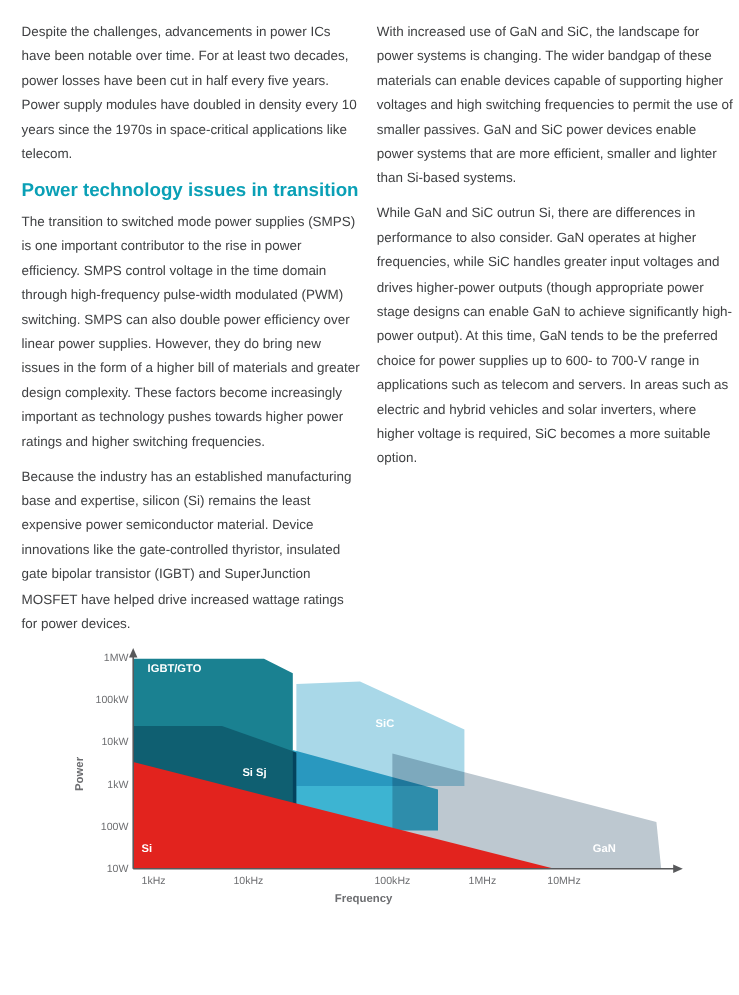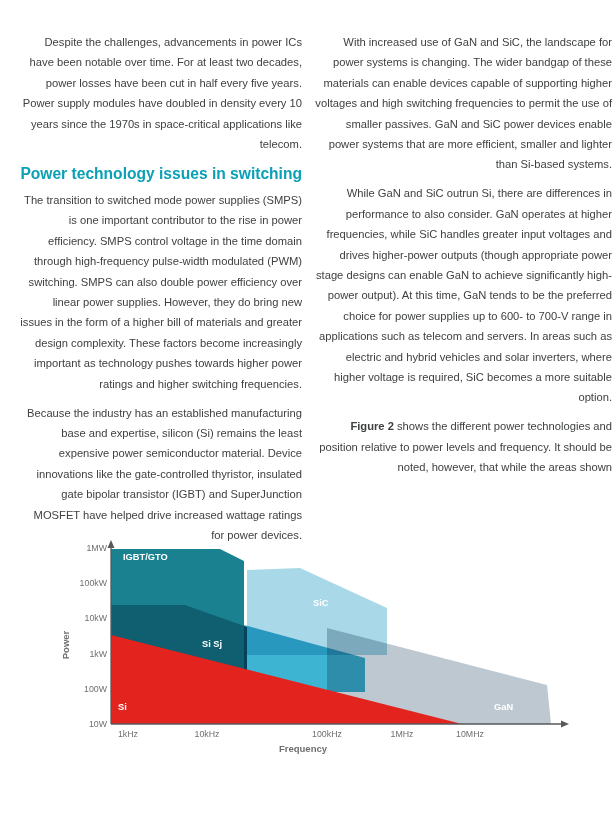--- a/index.html
+++ b/index.html
@@ -1,21 +1,21 @@
 <!DOCTYPE html>
 <html><head>
 <meta charset="utf-8">
 <style>
   html,body{margin:0;padding:0;}
   body{
     width:616px;height:829px;position:relative;background:#ffffff;
     font-family:"Liberation Sans","DejaVu Sans",sans-serif;
     color:#3f4042;overflow:hidden;
   }
-  .col{position:absolute;top:32px;font-size:11.2px;line-height:20.4px;text-align:right;}
+  .col{position:absolute;top:17px;font-size:11.2px;line-height:20.4px;}
   .col-left{left:18px;width:284px;}
   .col-right{left:314px;width:298px;}
   .col p{margin:0 0 8.5px 0;}
   h2.section{
     color:#0aa0b6;font-size:15.6px;line-height:18.5px;font-weight:bold;
     margin:11px 0 6px 0;
   }
   .bold{font-weight:bold;}
   .figure-wrap{position:absolute;left:60px;top:540px;width:520px;height:218px;}
   .caption{position:absolute;left:18px;top:840px;font-size:7.9px;font-style:italic;color:#2e2e30;}
@@ -31,29 +31,28 @@
   .axis-arrow{fill:#58595b;}
   .ticklab{font-size:8.8px;fill:#6d6e71;}
   .axlab{font-size:9.5px;fill:#6d6e71;font-weight:bold;}
   .rglab{font-size:9.3px;fill:#ffffff;font-weight:bold;}
 </style>
 </head>
 <body>
 
 <div class="col col-left">
   <p>Despite the challenges, advancements in power ICs have been notable over time.  For at least two decades, power losses have been cut in half every five years. Power supply modules have doubled in density every 10 years since the 1970s in space-critical applications like telecom.</p>
-  <h2 class="section">Power technology issues in switching</h2>
+  <h2 class="section">Power technology issues in transition</h2>
   <p>The transition to switched mode power supplies (SMPS) is one important contributor to the rise in power efficiency. SMPS control voltage in the time domain through high-frequency pulse-width modulated (PWM) switching. SMPS can also double power efficiency over linear power supplies. However, they do bring new issues in the form of a higher bill of materials and greater design complexity. These factors become increasingly important as technology pushes towards higher power ratings and higher switching frequencies.</p>
   <p>Because the industry has an established manufacturing base and expertise, silicon (Si) remains the least expensive power semiconductor material. Device innovations like the gate-controlled thyristor, insulated gate bipolar transistor (IGBT) and SuperJunction MOSFET have helped drive increased wattage ratings for power devices.</p>
 </div>
 
 <div class="col col-right">
   <p>With increased use of GaN and SiC, the landscape for power systems is changing. The wider bandgap of these materials can enable devices capable of supporting higher voltages and high switching frequencies to permit the use of smaller passives. GaN and SiC power devices enable power systems that are more efficient, smaller and lighter than Si-based systems.</p>
   <p>While GaN and SiC outrun Si, there are differences in performance to also consider. GaN operates at higher frequencies, while SiC handles greater input voltages and drives higher-power outputs (though appropriate power stage designs can enable GaN to achieve significantly high-power output). At this time, GaN tends to be the preferred choice for power supplies up to 600- to 700-V range in applications such as telecom and servers. In areas such as electric and hybrid vehicles and solar inverters, where higher voltage is required, SiC becomes a more suitable option.</p>
-  <p><span class="bold">Figure 2</span><span> shows the different power technologies and position relative to power levels and frequency. It should be noted, however, that while the areas shown</span></p>
 </div>
 
 <div class="figure-wrap">
   <svg width="520" height="218" viewBox="0 0 520 218">
 
     <polygon class="rg-igbt" points="51,9 160,9 184,21 184,140 51,140"></polygon>
     <polygon class="rg-sisj" points="51,65 125,65 187,87 187,140 51,140"></polygon>
     <polygon class="rg-gan" points="267,88 487,145 491,184 267,184"></polygon>
     <polygon class="rg-sic2" points="184,85 305,118 305,152 184,152"></polygon>
     <polygon class="rg-sic" points="187,30 240,28 327,68 327,115 187,115"></polygon>

